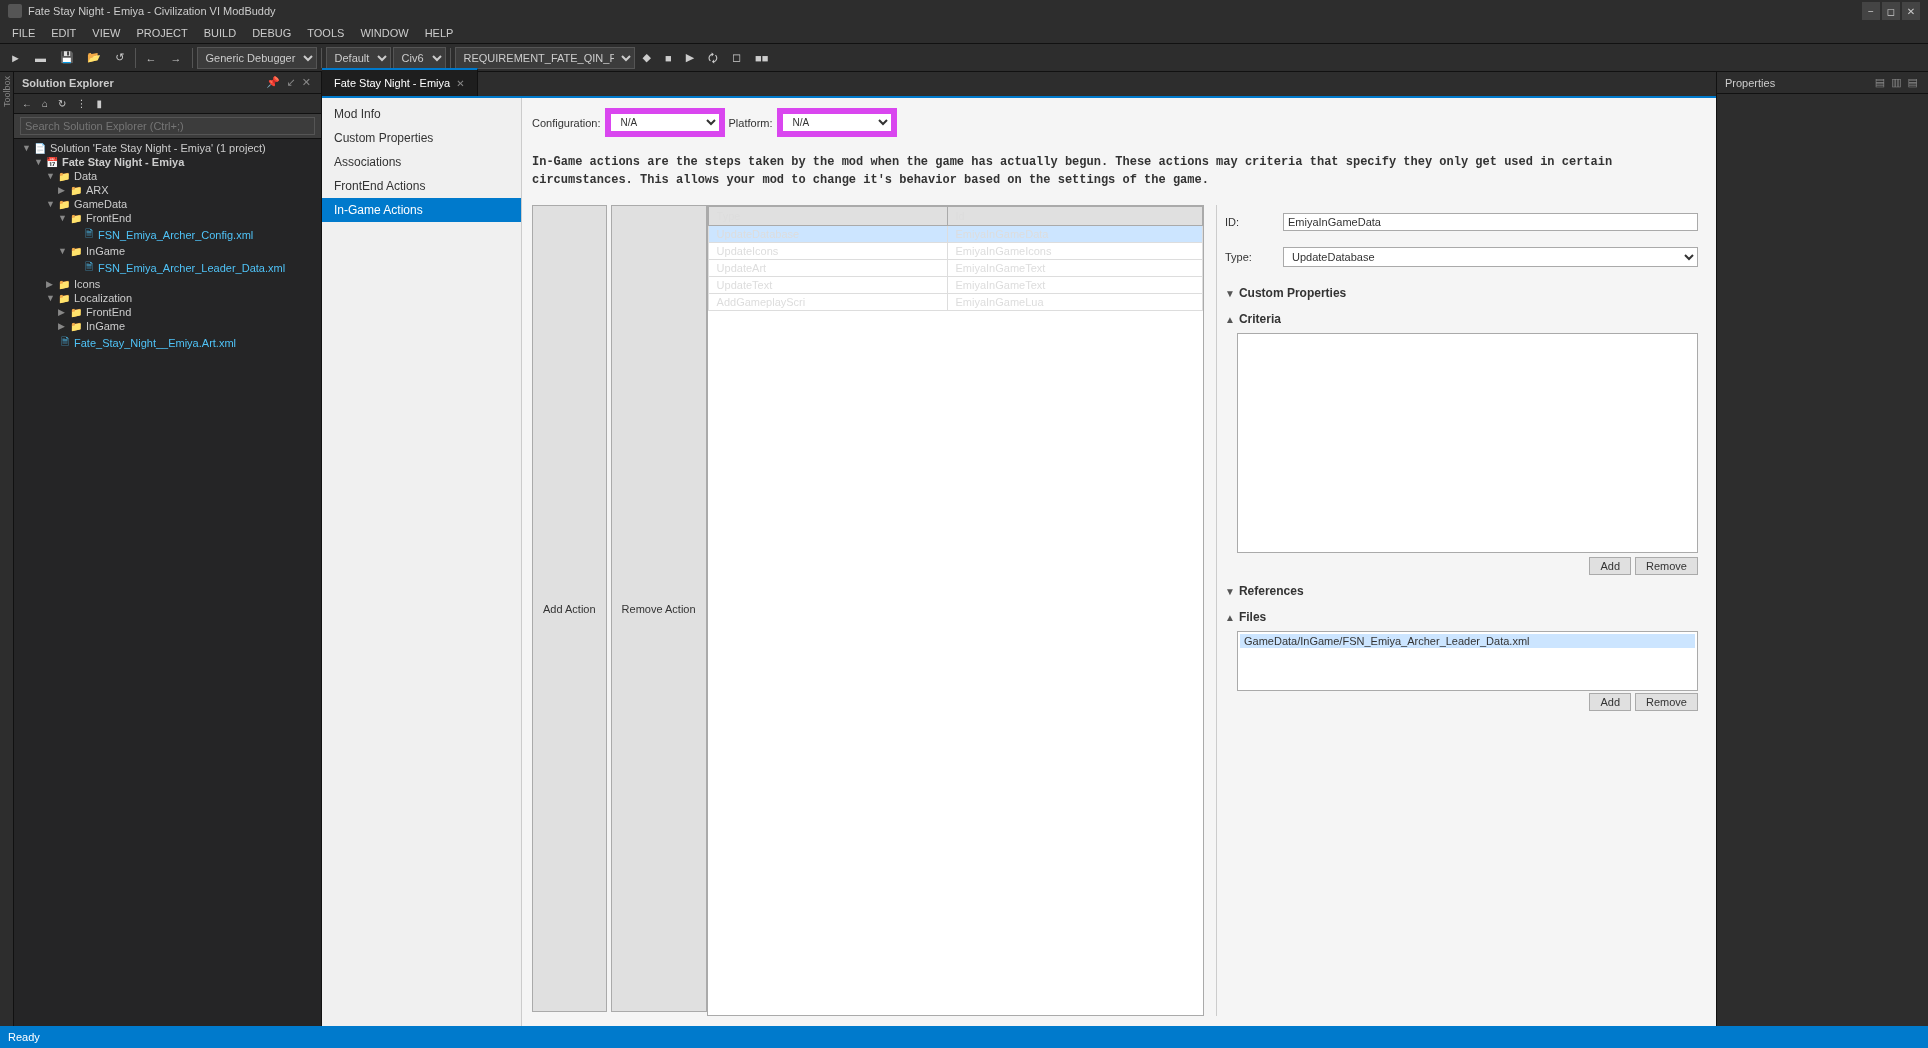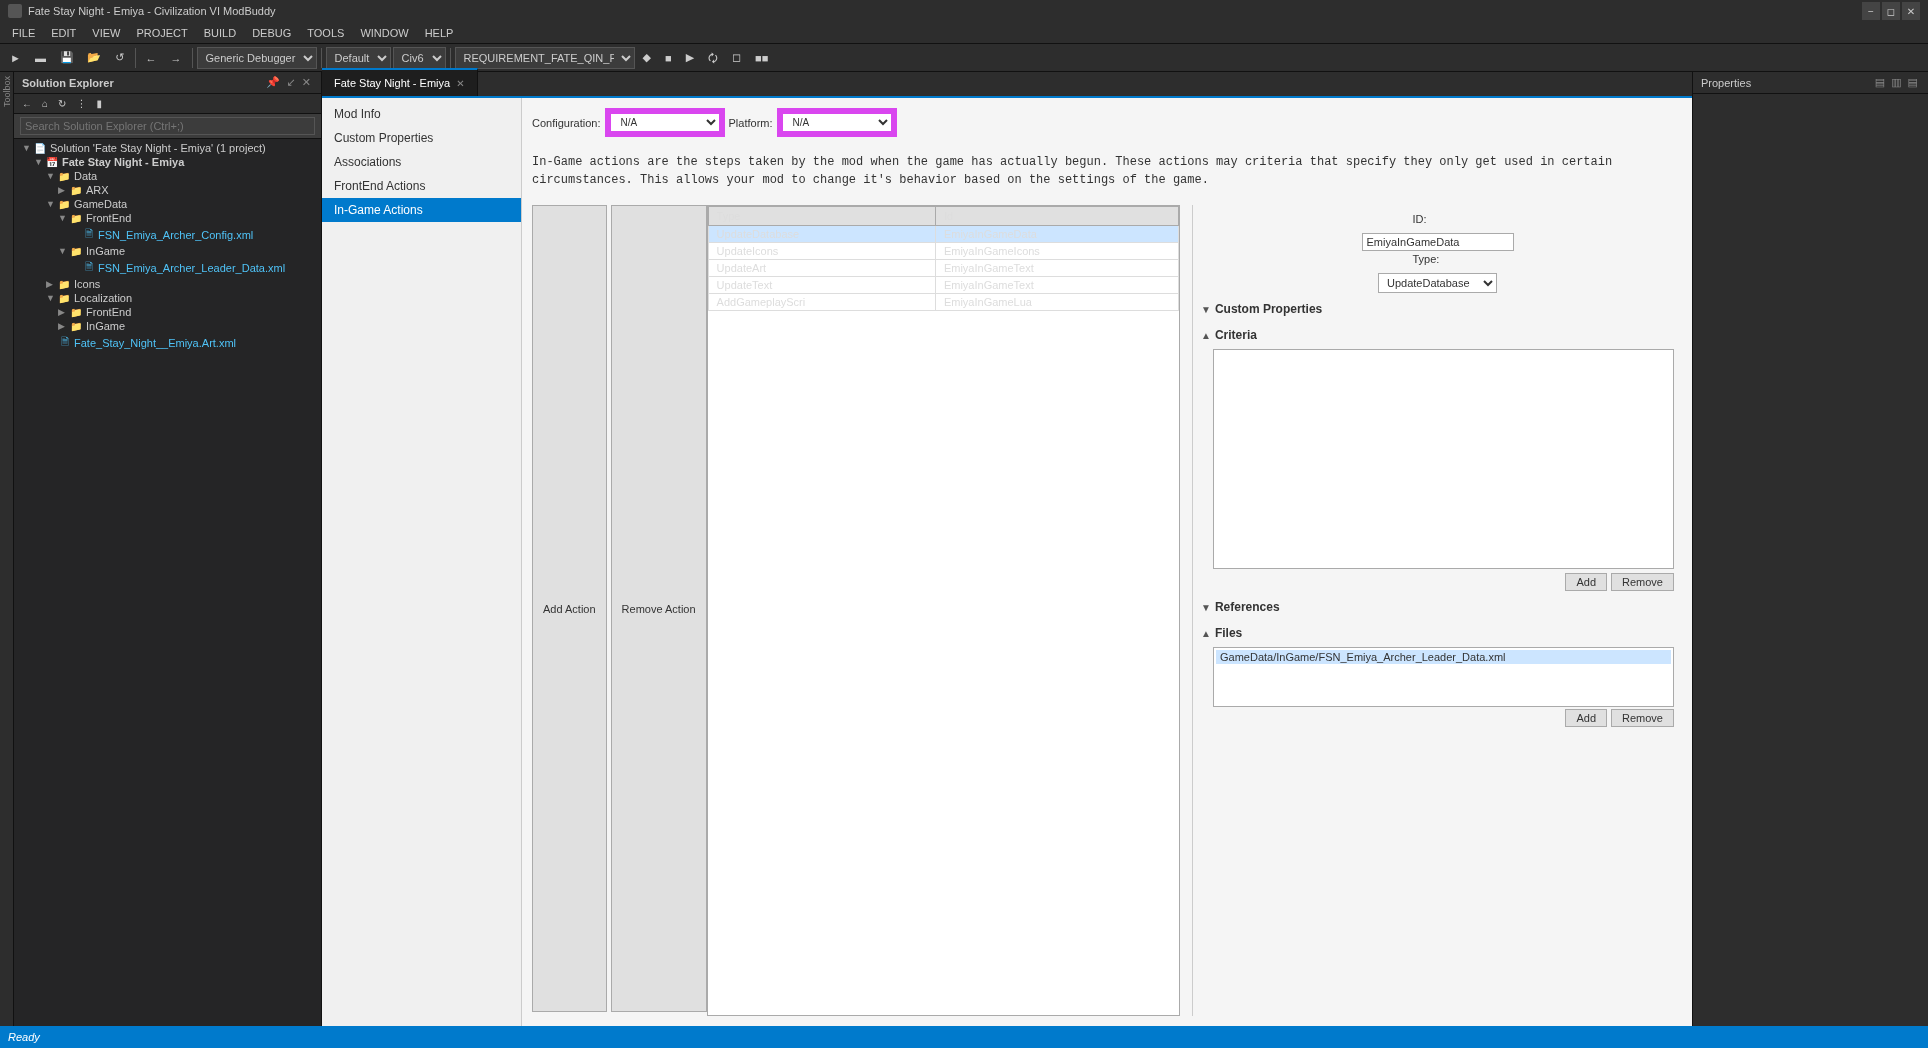--- a/index.html
+++ b/index.html
@@ -20,21 +20,21 @@
     
     .toolbar { background: #2d2d2d; height: 28px; display: flex; align-items: center; padding: 0 4px; border-bottom: 1px solid #111; gap: 2px; }
     .toolbar-btn { padding: 2px 5px; background: transparent; border: 1px solid transparent; color: #ccc; font-size: 11px; cursor: pointer; height: 22px; }
     .toolbar-separator { width: 1px; height: 20px; background: #555; margin: 0 2px; }
     .toolbar-dropdown { background: #3c3c3c; border: 1px solid #555; color: #ccc; font-size: 11px; height: 22px; padding: 0 4px; }
 
     
     .main-layout { display: flex; height: calc(1048px - 22px - 22px - 28px - 22px); }
 
     
-    .status-bar { background: #007acc; height: 22px; display: flex; align-items: center; padding: 0 8px; font-style: italic; }
+    .status-bar { background: #007acc; height: 22px; display: flex; align-items: center; padding: 0 8px; }
     .status-text { font-size: 11px; color: #fff; }
 
     
     .toolbox { width: 14px; background: #2d2d2d; border-right: 1px solid #111; display: flex; flex-direction: column; align-items: center; padding-top: 4px; }
     .toolbox-label { font-size: 9px; color: #888; writing-mode: vertical-rl; transform: rotate(180deg); }
 
     
     .solution-explorer { width: 308px; background: #252526; border-right: 1px solid #111; display: flex; flex-direction: column; }
     .panel-header { background: #2d2d2d; padding: 4px 8px; font-size: 11px; color: #ccc; display: flex; align-items: center; justify-content: space-between; border-bottom: 1px solid #111; }
     .panel-title { font-weight: bold; }
@@ -71,51 +71,51 @@
     .nav-item { padding: 5px 12px; font-size: 12px; color: #333; cursor: pointer; }
     .nav-item.active { background: #007acc; color: #fff; }
 
     
     .main-content { flex: 1; background: #f5f5f5; padding: 10px; overflow-y: auto; display: flex; flex-direction: column; gap: 8px; }
 
     .config-row { display: flex; align-items: center; gap: 4px; margin-bottom: 8px; }
     .config-label { font-size: 11px; color: #333; }
     .config-dropdown { background: #fff; border: 6px solid #d946ef; font-size: 10px; padding: 2px 6px; width: 120px; color: #333; }
 
-    .description-text { font-size: 12px; color: #333; line-height: 1.5; margin-bottom: 8px; font-family: 'Courier New', monospace; }
+    .description-text { font-size: 12px; color: #333; line-height: 1.5; margin-bottom: 8px; font-family: 'Courier New', monospace; font-weight: bold; }
 
     
     .action-table-container { border: 1px solid #aaa; background: #fff; flex: 1; }
     .action-table { width: 100%; border-collapse: collapse; }
     .action-table th { background: #e0e0e0; border: 1px solid #aaa; padding: 3px 8px; font-size: 11px; font-weight: normal; text-align: left; }
     .action-table td { border: 1px solid #ddd; padding: 2px 8px; font-size: 11px; cursor: pointer; }
     .action-table tr.selected td { background: #cce5ff; }
 
     .action-buttons { display: flex; gap: 4px; margin-bottom: 4px; }
     .action-btn { background: #e0e0e0; border: 1px solid #aaa; font-size: 11px; padding: 3px 10px; cursor: pointer; color: #333; }
 
     
     .right-panel { width: 490px; background: #f5f5f5; border-left: 1px solid #ccc; padding: 8px; overflow-y: auto; }
-    .prop-row { display: flex; align-items: center; gap: 8px; margin-bottom: 2px; flex-direction: column; }
+    .prop-row { display: flex; align-items: center; gap: 8px; margin-bottom: 16px; }
     .prop-label { font-size: 11px; color: #333; width: 50px; }
     .prop-input { background: #fff; border: 1px solid #aaa; font-size: 11px; padding: 2px 4px; flex: 1; color: #333; }
     .prop-dropdown { background: #fff; border: 1px solid #aaa; font-size: 11px; padding: 2px 4px; flex: 1; color: #333; }
 
     .section-header { display: flex; align-items: center; gap: 4px; padding: 3px 0; cursor: pointer; font-size: 12px; color: #333; font-weight: bold; margin: 6px 0 4px; }
     .section-arrow { font-size: 10px; color: #555; }
 
     .section-content { margin-left: 12px; }
     .panel-list-item { font-size: 11px; color: #333; padding: 1px 4px; }
     .panel-list-item.selected { background: #cce5ff; }
 
     .panel-add-remove { display: flex; justify-content: flex-end; gap: 4px; margin-top: 2px; }
     .panel-btn { background: #e0e0e0; border: 1px solid #aaa; font-size: 11px; padding: 2px 10px; cursor: pointer; color: #333; }
 
     
-    .properties-panel { width: 236px; background: #2d2d2d; border-left: 1px solid #111; display: flex; flex-direction: column; }
+    .properties-panel { width: 212px; background: #2d2d2d; border-left: 1px solid #111; display: flex; flex-direction: column; }
     .prop-panel-header { background: #2d2d2d; padding: 4px 8px; font-size: 11px; color: #ccc; border-bottom: 1px solid #111; display: flex; align-items: center; justify-content: space-between; }
 
     .table-section { display: flex; flex-direction: row; flex: 1; }
 
     .criteria-area { border: 1px solid #aaa; background: #fff; height: 220px; margin-bottom: 4px; }
     .files-area { border: 1px solid #aaa; background: #fff; min-height: 60px; padding: 2px; }
   </style>
 </head>
 <body>
 

